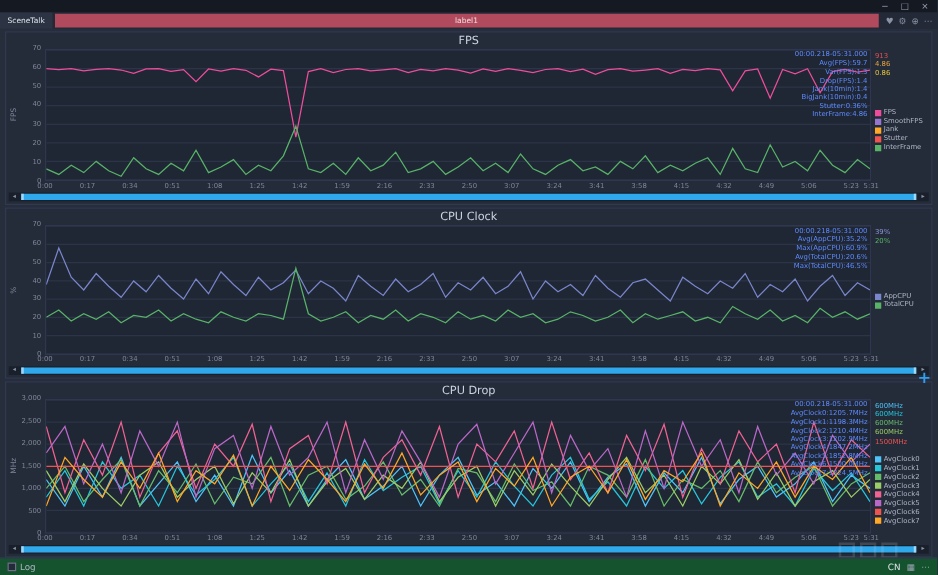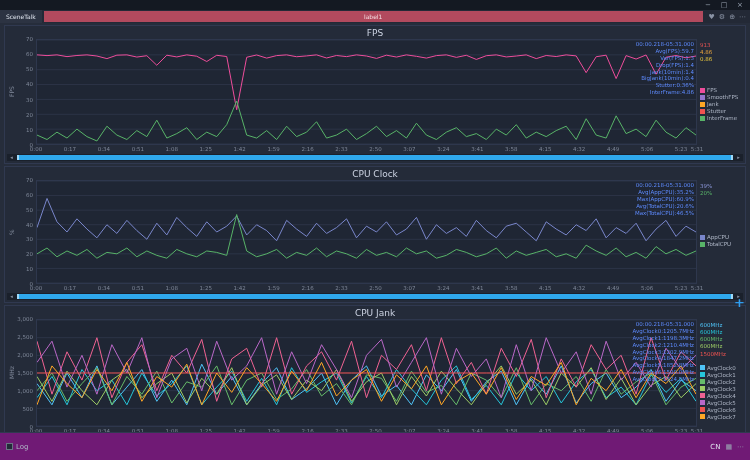--- a/index.html
+++ b/index.html
@@ -33,21 +33,21 @@
   .legend{margin:auto 0;display:flex;flex-direction:column;gap:1px;}
   .lgi{display:flex;align-items:center;gap:2px;font-size:5.5px;color:#aeb6c6;white-space:nowrap;}
   .sw{width:5px;height:5px;display:inline-block;flex:none;}
   .xlabels{position:relative;height:8px;margin-left:29px;margin-right:46px;font-size:5.5px;color:#7e8798;}
   .xlabels span{position:absolute;transform:translateX(-50%);top:1px;white-space:nowrap;}
   .sbar{display:flex;align-items:center;height:7px;margin:1px 0 2px;}
   .sarr{width:9px;font-size:5px;color:#8a93a5;text-align:center;line-height:7px;background:#1a202b;height:100%;}
   .strack{flex:1;background:#1a202b;height:100%;padding:1px;}
   .sthumb{display:block;height:100%;width:100%;background:#2fa8ec;border-left:2px solid #9fd8f7;border-right:2px solid #9fd8f7;}
 
-  .statusbar{position:absolute;left:0;right:0;bottom:0;height:28px;background:#701a75;border-top:1px solid #303950;display:flex;align-items:center;justify-content:space-between;padding:0 6px;font-size:7px;color:#aeb6c6;}
+  .statusbar{position:absolute;left:0;right:0;bottom:0;height:14px;background:#14532d;border-top:1px solid #303950;display:flex;align-items:center;justify-content:space-between;padding:0 6px;font-size:7px;color:#aeb6c6;}
   .logchk{display:flex;align-items:center;gap:3px;}
   .chk{width:7px;height:7px;border:1px solid #6b7485;background:#232a38;display:inline-block;}
   .sright{display:flex;align-items:flex-end;gap:5px;}
   .lang{color:#dfe4ee;}
   .sicon{color:#9aa3b2;font-size:7px;}
 
   .crosshair{position:absolute;right:5px;top:296px;color:#2f9df0;font-size:13px;font-weight:bold;line-height:1;}
   .watermark{position:absolute;right:32px;bottom:13px;display:flex;gap:4px;opacity:.16;}
   .watermark i{width:13px;height:13px;border:2px solid #cfd6e4;display:block;}
 </style>
@@ -251,21 +251,21 @@
   <div class="sbar">
     <span class="sarr">◂</span>
     <span class="strack">
         <span class="sthumb"></span>
       </span>
     <span class="sarr">▸</span>
   </div>
 </section>
 
 <section class="panel" data-chart="2">
-  <div class="ptitle">CPU Jank</div>
+  <div class="ptitle">CPU Drop</div>
   <div class="crow">
     <div class="yaxis">MHz</div>
     <div class="yticks">
         <div style="top: 100%;">0</div>
         <div style="top: 83.3333%;">500</div>
         <div style="top: 66.6667%;">1,000</div>
         <div style="top: 50%;">1,500</div>
         <div style="top: 33.3333%;">2,000</div>
         <div style="top: 16.6667%;">2,500</div>
         <div style="top: 0%;">3,000</div>

